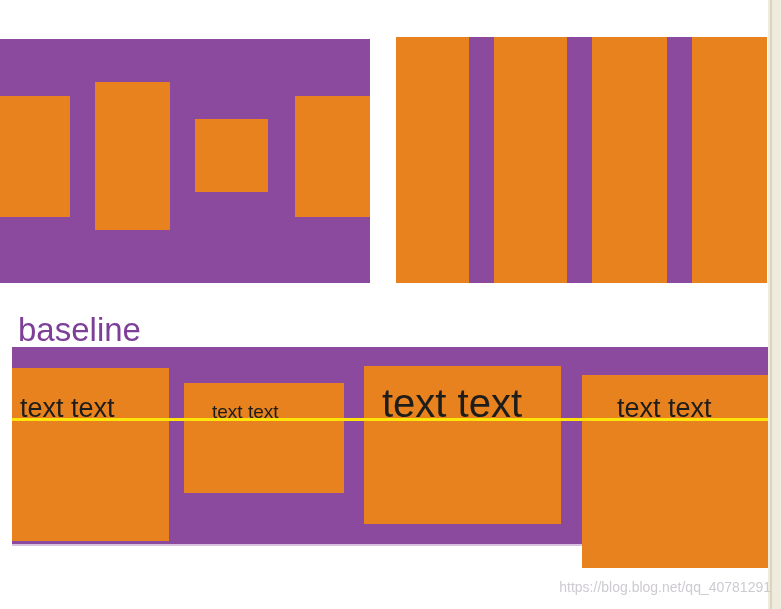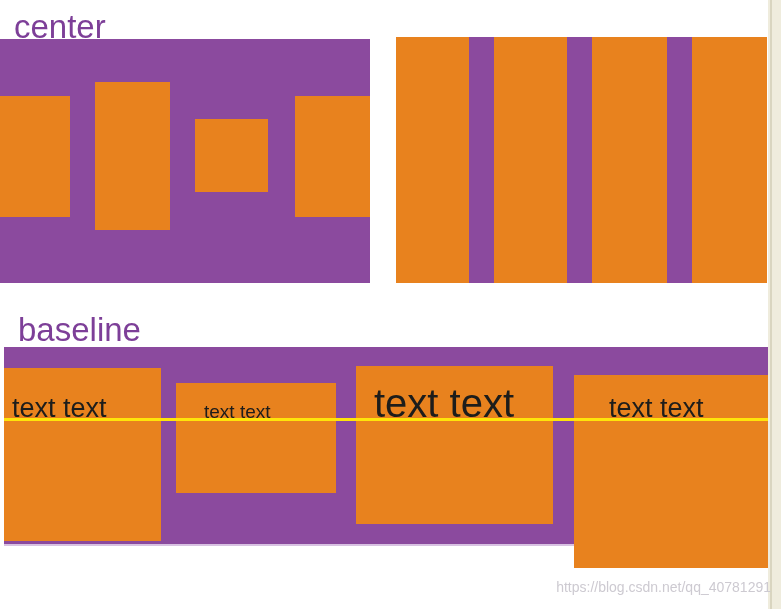--- a/index.html
+++ b/index.html
@@ -22,21 +22,21 @@
   .label-stretch{left:418px;top:8px;}
   .label-baseline{left:18px;top:313px;}
 
   .flex-container{
     position:absolute;
     background:var(--container-purple);
   }
   .container-center{left:0;top:39px;width:370px;height:244px;}
   .container-stretch{left:396px;top:37px;width:371px;height:246px;}
   .container-baseline{
-    left:4px;top:347px;width:768px;height:197px;
+    left:12px;top:347px;width:768px;height:197px;
     box-shadow:0 2px 0 var(--container-bottom-glow);
   }
 
   .flex-item{
     position:absolute;
     background:var(--item-orange);
   }
   
   .c1{left:0;top:57px;width:70px;height:121px;}
   .c2{left:95px;top:43px;width:75px;height:148px;}
@@ -93,21 +93,20 @@
     color:var(--watermark-gray);
     white-space:nowrap;
     z-index:7;
   }
 </style>
 </head>
 <body>
 
 <div class="stage">
 
-  <div class="panel-label label-center">center</div>
   <div class="flex-container container-center">
     <div class="flex-item c1"></div>
     <div class="flex-item c2"></div>
     <div class="flex-item c3"></div>
     <div class="flex-item c4"></div>
   </div>
 
   <div class="flex-container container-stretch">
     <div class="flex-item s1"></div>
     <div class="flex-item s2"></div>
@@ -126,15 +125,15 @@
     <div class="flex-item b3">
       <span class="txt">text text</span>
     </div>
     <div class="flex-item b4">
       <span class="txt">text text</span>
     </div>
     <div class="baseline-line"></div>
   </div>
 
   <div class="edge-strip"></div>
-  <div class="watermark">https://blog.csdn.net/qq_40781291</div>
+  <div class="watermark">https://blog.blog.net/qq_40781291</div>
 
 </div>
 
 </body></html>

